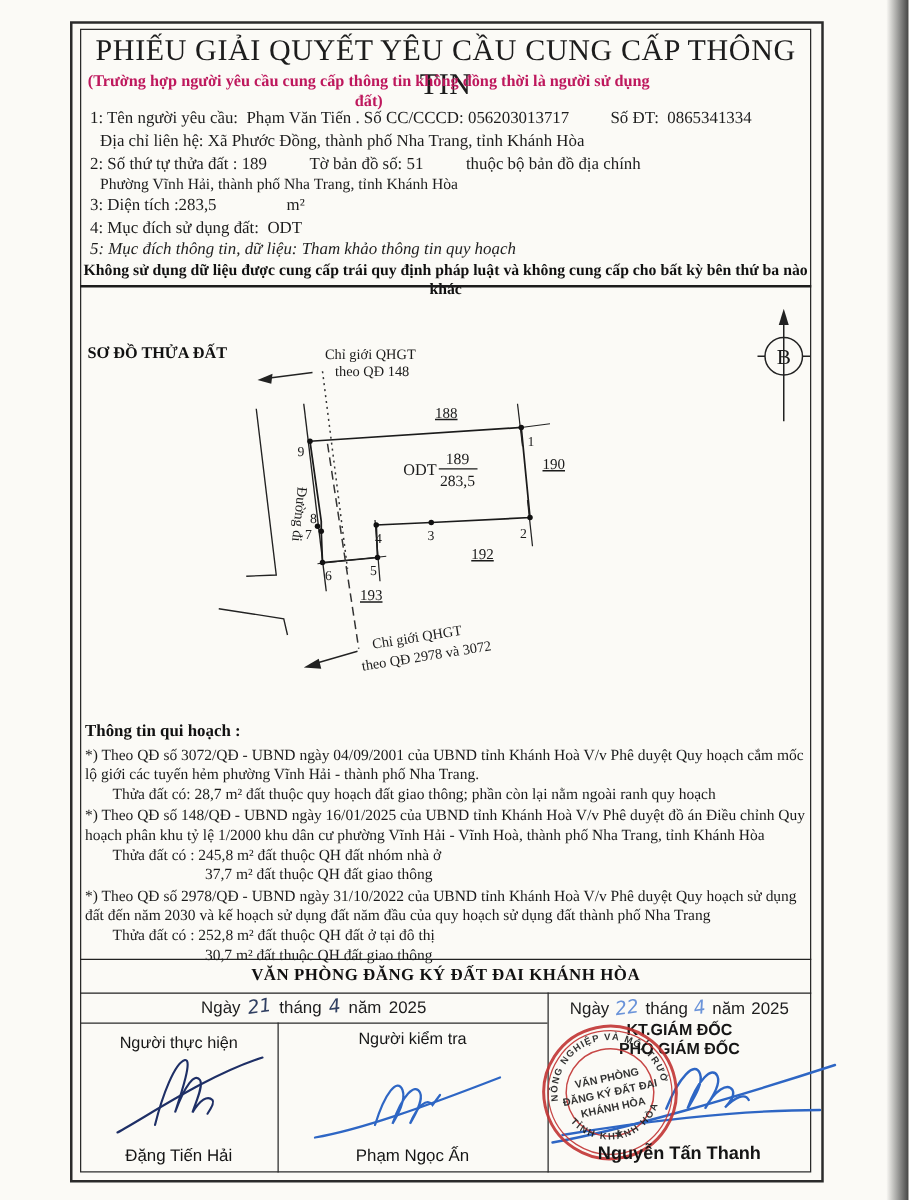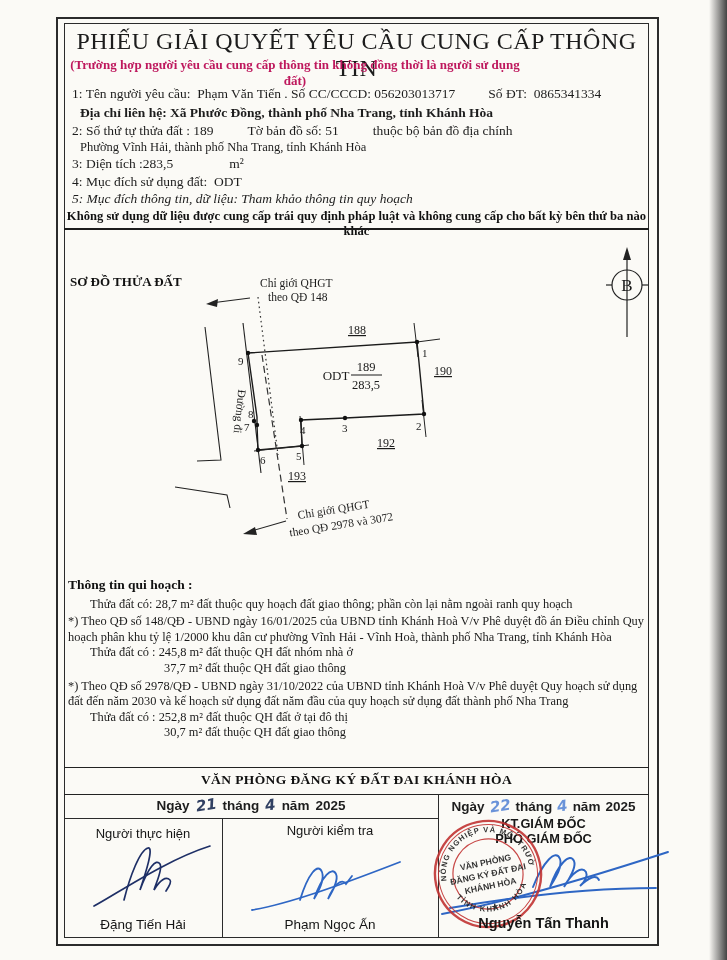--- a/index.html
+++ b/index.html
@@ -17,21 +17,21 @@
   .warning{left:64px;top:209px;width:585px;text-align:center;font-weight:bold;font-size:12.6px;color:#111;}
   .rule{left:64px;width:585px;border-top:2.5px solid #1c1c1c;height:0;}
   .rule-thin{left:64px;width:585px;border-top:1.5px solid #222;height:0;}
   .sec-title{font-weight:bold;font-size:13px;color:#111;}
   .plan{left:68px;top:577px;width:576px;font-size:12.4px;line-height:15.6px;color:#1b1b1b;}
   .plan .main{margin:2px 0 0 0;}
   .plan .sub1{margin:0 0 0 22px;}
   .plan .sub2{margin:0 0 0 96px;}
   .office{left:64px;top:772px;width:585px;text-align:center;font-weight:bold;font-size:13.5px;letter-spacing:.4px;color:#111;}
   .sans{font-family:"Liberation Sans","DejaVu Sans",sans-serif;}
-  .daterow{display:flex;justify-content:center;align-items:baseline;gap:6px;font-size:13.5px;font-weight:700;color:#1d1d1d;}
+  .daterow{display:flex;justify-content:center;align-items:baseline;gap:6px;font-size:13.5px;font-weight:400;color:#1d1d1d;}
   .hand{font-family:"DejaVu Sans",sans-serif;font-style:italic;font-size:15px;display:inline-block;transform:rotate(-8deg);line-height:1;}
   .hand-dark{color:#314062;}
   .hand-blue{color:#6a93d9;}
   .role{font-size:13px;color:#161616;text-align:center;}
   .role-bold{font-weight:bold;font-size:12.8px;line-height:14px;}
   .vline{border-left:1.4px solid #2b2b2b;width:0;}
   .name{font-size:13.5px;color:#151515;text-align:center;}
   svg text{fill:#1b1b1b;}
 </style>
 </head>
@@ -42,21 +42,21 @@
   <div class="abs outer-border"></div>
   <div class="abs inner-border"></div>
 
   <div class="abs title">PHIẾU GIẢI QUYẾT YÊU CẦU CUNG CẤP THÔNG TIN</div>
   <div class="abs subtitle">(Trường hợp người yêu cầu cung cấp thông tin không đồng thời là người sử dụng đất)</div>
 
   <div class="abs bline" style="left:72px;top:86px;gap:33px;">
     <span>1: Tên người yêu cầu:  Phạm Văn Tiến . Số CC/CCCD: 056203013717</span>
     <span>Số ĐT:  0865341334</span>
   </div>
-  <div class="abs bline" style="left:80px;top:105px;font-weight:bold;">
+  <div class="abs bline" style="left:80px;top:105px;">
     <span>Địa chỉ liên hệ: Xã Phước Đồng, thành phố Nha Trang, tỉnh Khánh Hòa</span>
   </div>
   <div class="abs bline" style="left:72px;top:123px;gap:34px;">
     <span>2: Số thứ tự thửa đất : 189</span>
     <span>Tờ bản đồ số: 51</span>
     <span>thuộc bộ bản đồ địa chính</span>
   </div>
   <div class="abs bline small" style="left:80px;top:140px;">
     <span>Phường Vĩnh Hải, thành phố Nha Trang, tỉnh Khánh Hòa</span>
   </div>
@@ -157,20 +157,21 @@
       <text x="232" y="215">5</text>
       <text x="196" y="219">6</text>
       <text x="180" y="186">7</text>
       <text x="184" y="173">8</text>
       <text x="174" y="120">9</text>
     </g>
   </svg>
 
   <div class="abs plan">
     <div class="sec-title" style="font-size:13.5px;margin-bottom:4px;">Thông tin qui hoạch :</div>
+    <div class="main">*) Theo QĐ số 3072/QĐ - UBND ngày 04/09/2001 của UBND tỉnh Khánh Hoà V/v Phê duyệt Quy hoạch cắm mốc lộ giới các tuyến hẻm phường Vĩnh Hải - thành phố Nha Trang.</div>
     <div class="sub1">Thửa đất có: 28,7 m² đất thuộc quy hoạch đất giao thông; phần còn lại nằm ngoài ranh quy hoạch</div>
     <div class="main">*) Theo QĐ số 148/QĐ - UBND ngày 16/01/2025 của UBND tỉnh Khánh Hoà V/v Phê duyệt đồ án Điều chỉnh Quy hoạch phân khu tỷ lệ 1/2000 khu dân cư phường Vĩnh Hải - Vĩnh Hoà, thành phố Nha Trang, tỉnh Khánh Hòa</div>
     <div class="sub1">Thửa đất có : 245,8 m² đất thuộc QH đất nhóm nhà ở</div>
     <div class="sub2">37,7 m² đất thuộc QH đất giao thông</div>
     <div class="main">*) Theo QĐ số 2978/QĐ - UBND ngày 31/10/2022 của UBND tỉnh Khánh Hoà V/v Phê duyệt Quy hoạch sử dụng đất đến năm 2030 và kế hoạch sử dụng đất năm đầu của quy hoạch sử dụng đất thành phố Nha Trang</div>
     <div class="sub1">Thửa đất có : 252,8 m² đất thuộc QH đất ở tại đô thị</div>
     <div class="sub2">30,7 m² đất thuộc QH đất giao thông</div>
   </div>
 
   <div class="abs rule-thin" style="top:767px;"></div>

